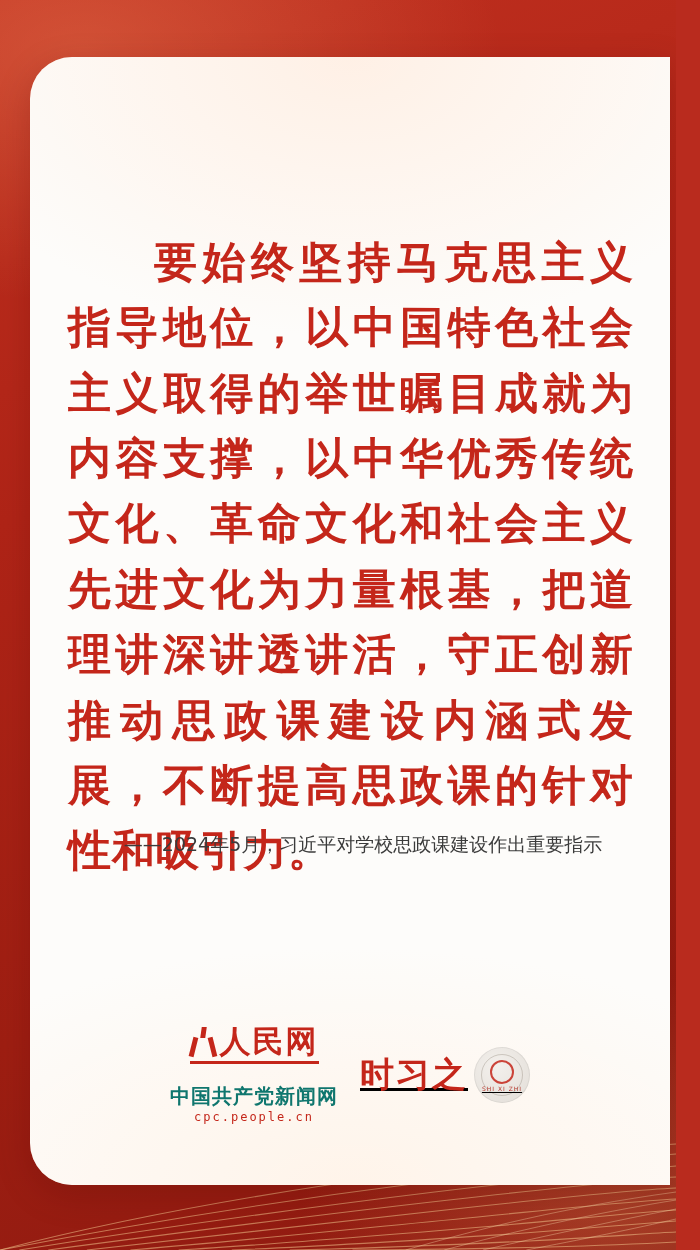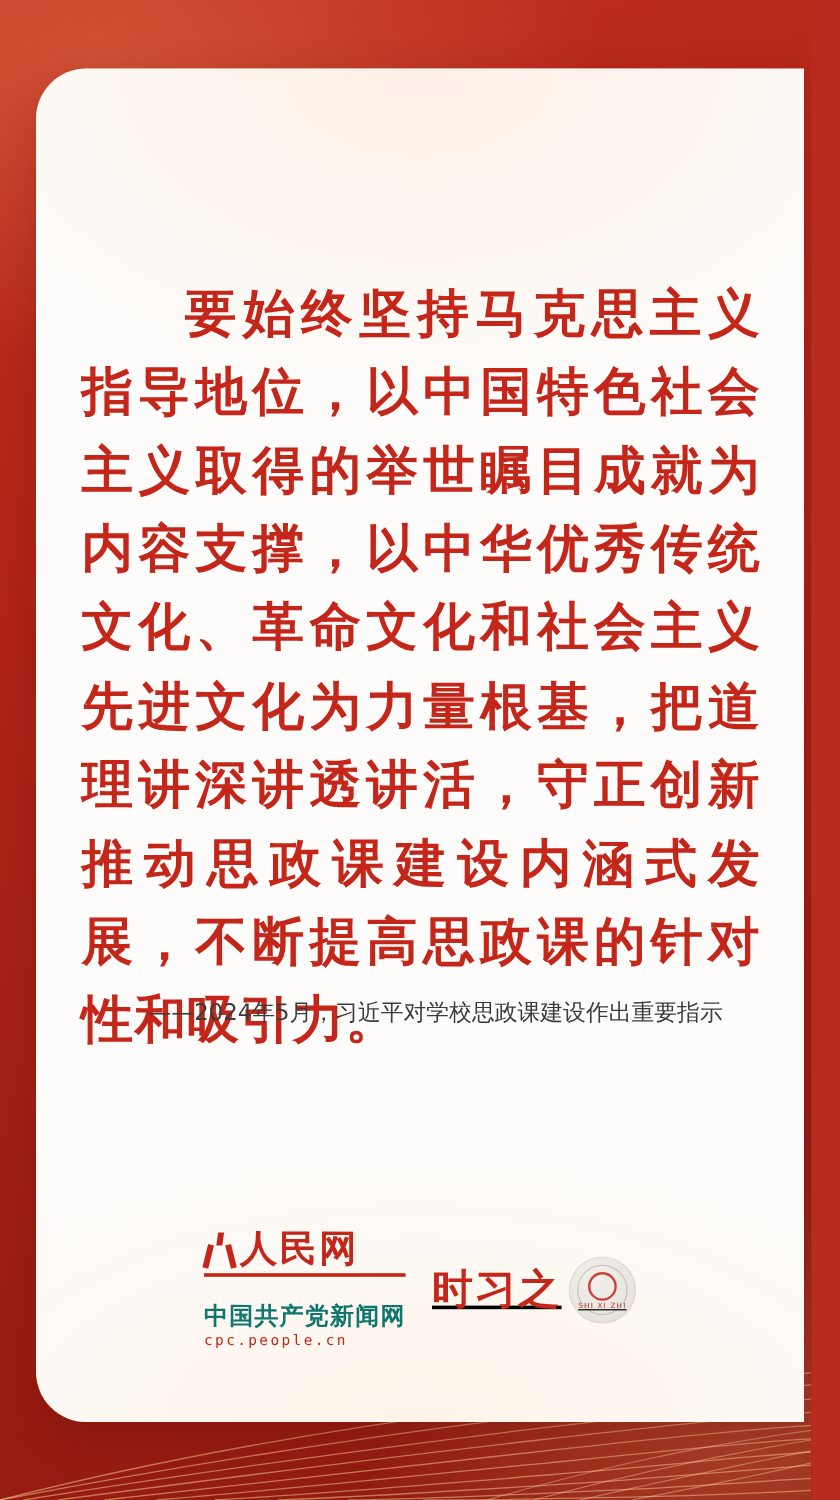--- a/index.html
+++ b/index.html
@@ -109,20 +109,21 @@
     display: flex;
     align-items: center;
     justify-content: center;
     gap: 22px;
   }
 
   
   .pdn-logo {
     display: flex;
     flex-direction: column;
+    align-items: center;
     line-height: 1;
   }
   .pdn-top {
     display: flex;
     align-items: flex-end;
     gap: 4px;
     padding-bottom: 4px;
     border-bottom: 3px solid #c4261a;
   }
   .pdn-mark {

